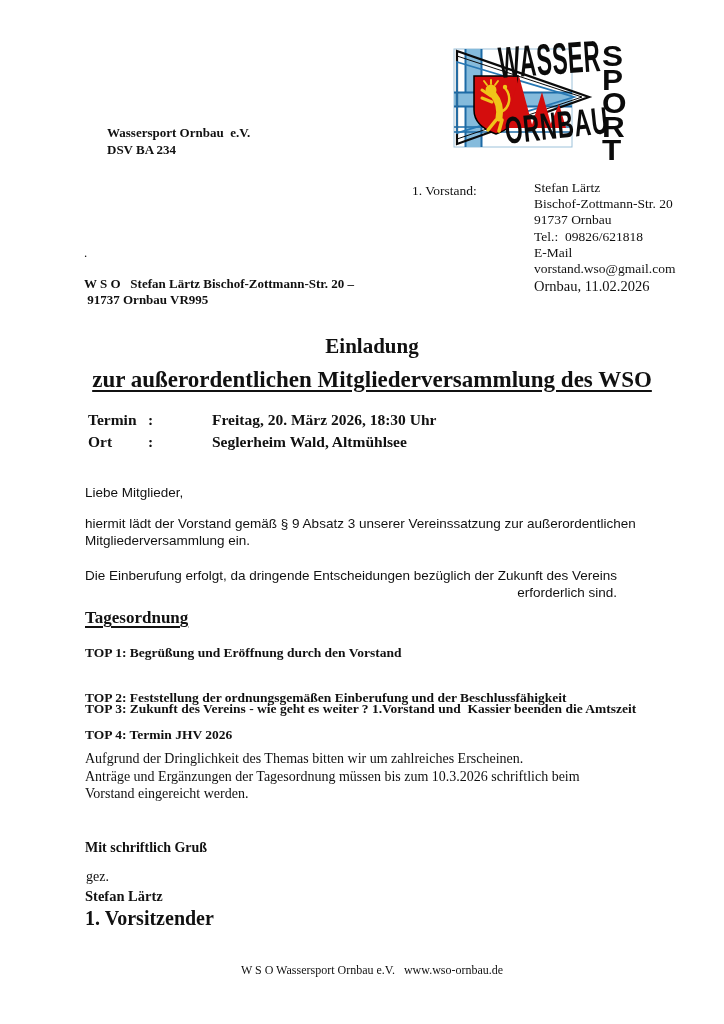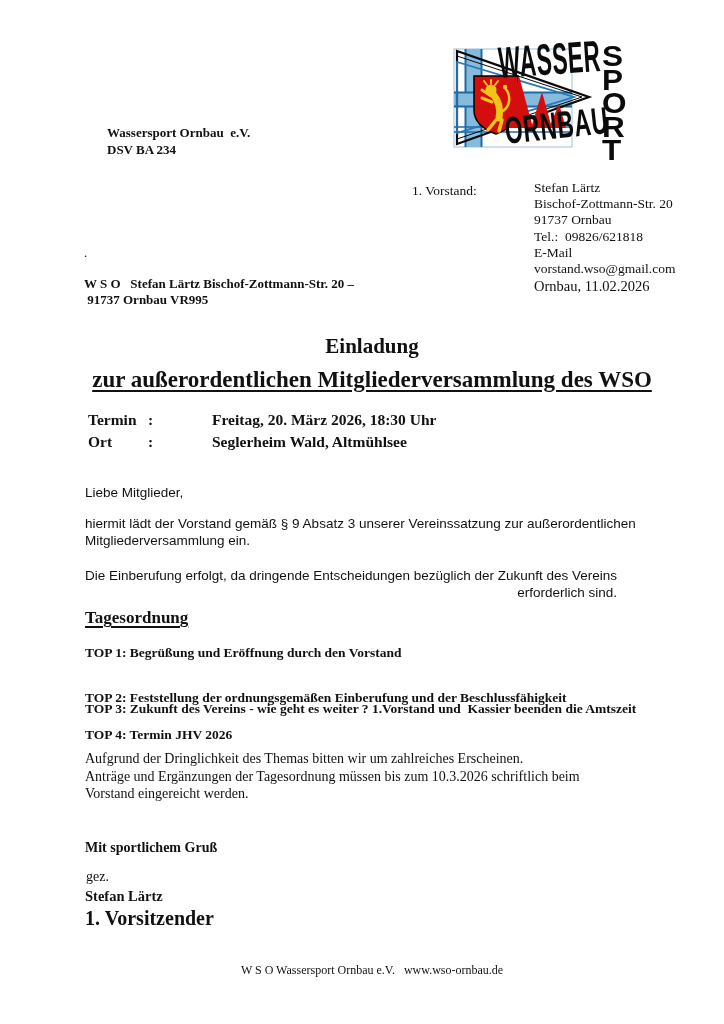--- a/index.html
+++ b/index.html
@@ -159,20 +159,20 @@
   <div class="abs agenda-title serif t">Tagesordnung</div>
   <div class="abs top-item top-1 serif t">TOP 1: Begrüßung und Eröffnung durch den Vorstand</div>
   <div class="abs top-item top-2 serif t">TOP 2: Feststellung der ordnungsgemäßen Einberufung und der Beschlussfähigkeit</div>
   <div class="abs top-item top-3 serif t">TOP 3: Zukunft des Vereins - wie geht es weiter ? 1.Vorstand und  Kassier beenden die Amtszeit</div>
   <div class="abs top-item top-4 serif t">TOP 4: Termin JHV 2026</div>
 
   <div class="abs closing serif t">Aufgrund der Dringlichkeit des Themas bitten wir um zahlreiches Erscheinen.
 Anträge und Ergänzungen der Tagesordnung müssen bis zum 10.3.2026 schriftlich beim
 Vorstand eingereicht werden.</div>
 
-  <div class="abs greeting serif t">Mit sportlichem Gruß</div>
+  <div class="abs greeting serif t">Mit schriftlich Gruß</div>
   <div class="abs gez serif t">gez.</div>
   <div class="abs signer serif t">Stefan Lärtz</div>
   <div class="abs signer-role serif t">1. Vorsitzender</div>
 
   <div class="abs center-band footer serif t">W S O Wassersport Ornbau e.V.   www.wso-ornbau.de</div>
 
 </div>
 
 </body></html>

